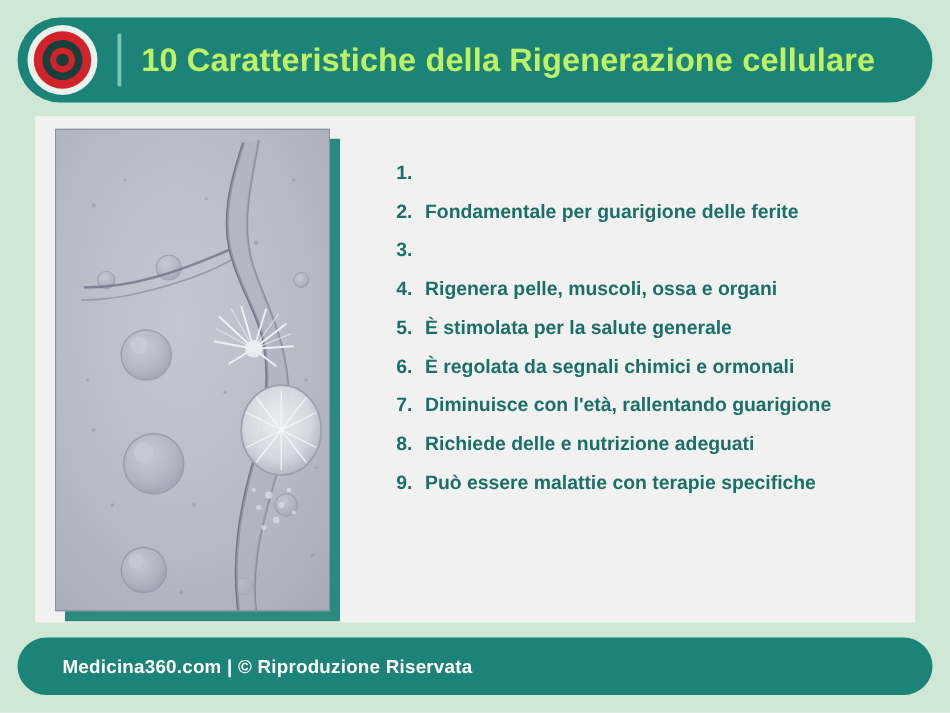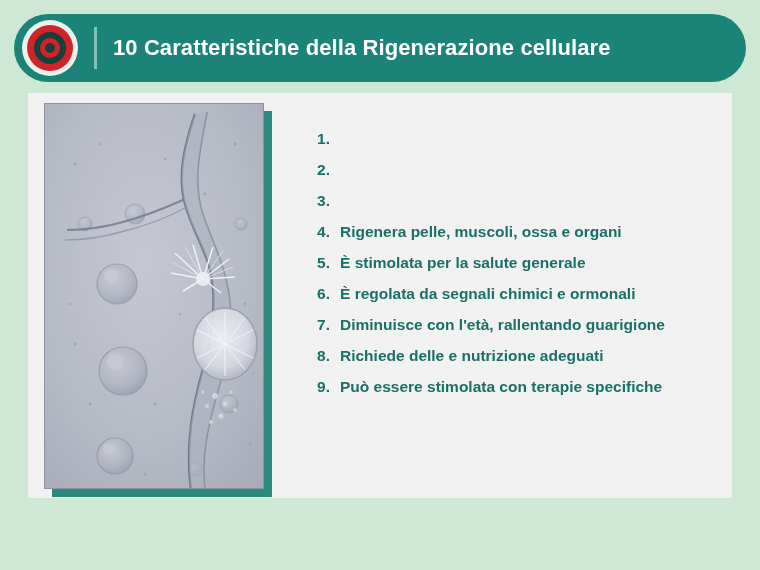--- a/index.html
+++ b/index.html
@@ -78,22 +78,22 @@
   }
   .header-divider {
     width: 3px;
     height: 42px;
     background: #7fc4b6;
     margin-left: 16px;
     margin-right: 16px;
     flex: 0 0 auto;
   }
   .header-title {
-    color: #ffffff;
-    font-size: 22px;
+    color: #bef264;
+    font-size: 26px;
     font-weight: bold;
     letter-spacing: 0.1px;
     white-space: nowrap;
   }
 
   
   .content {
     position: absolute;
     left: 28px;
     top: 93px;
@@ -318,20 +318,21 @@
         </svg>
       </div>
     </div>
 
     <ul class="list">
       <li class="list-item">
         <span class="list-num">1.</span>
       </li>
       <li class="list-item">
         <span class="list-num">2.</span>
+        <span class="list-text">Fondamentale per guarigione delle ferite</span>
       </li>
       <li class="list-item">
         <span class="list-num">3.</span>
       </li>
       <li class="list-item">
         <span class="list-num">4.</span>
         <span class="list-text">Rigenera pelle, muscoli, ossa e organi</span>
       </li>
       <li class="list-item">
         <span class="list-num">5.</span>
@@ -344,19 +345,22 @@
       <li class="list-item">
         <span class="list-num">7.</span>
         <span class="list-text">Diminuisce con l'età, rallentando guarigione</span>
       </li>
       <li class="list-item">
         <span class="list-num">8.</span>
         <span class="list-text">Richiede delle e nutrizione adeguati</span>
       </li>
       <li class="list-item">
         <span class="list-num">9.</span>
-        <span class="list-text">Può essere stimolata con terapie specifiche</span>
+        <span class="list-text">Può essere malattie con terapie specifiche</span>
       </li>
     </ul>
   </div>
 
+  <div class="footer">
+    <div class="footer-text">Medicina360.com | © Riproduzione Riservata</div>
+  </div>
 
 </div>
 
 </body></html>

